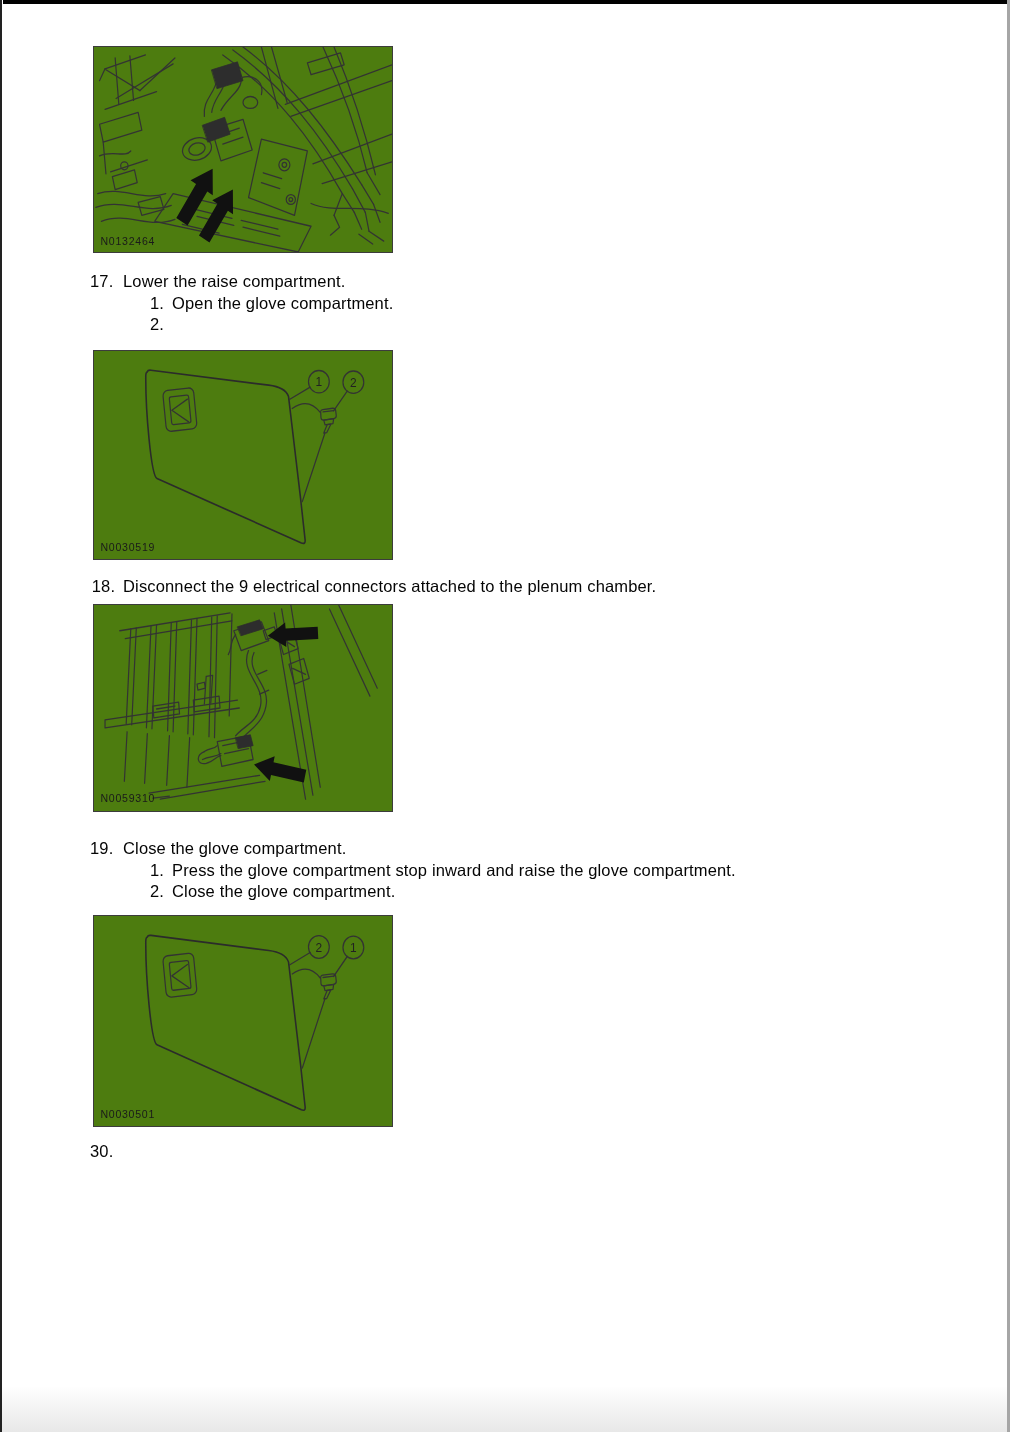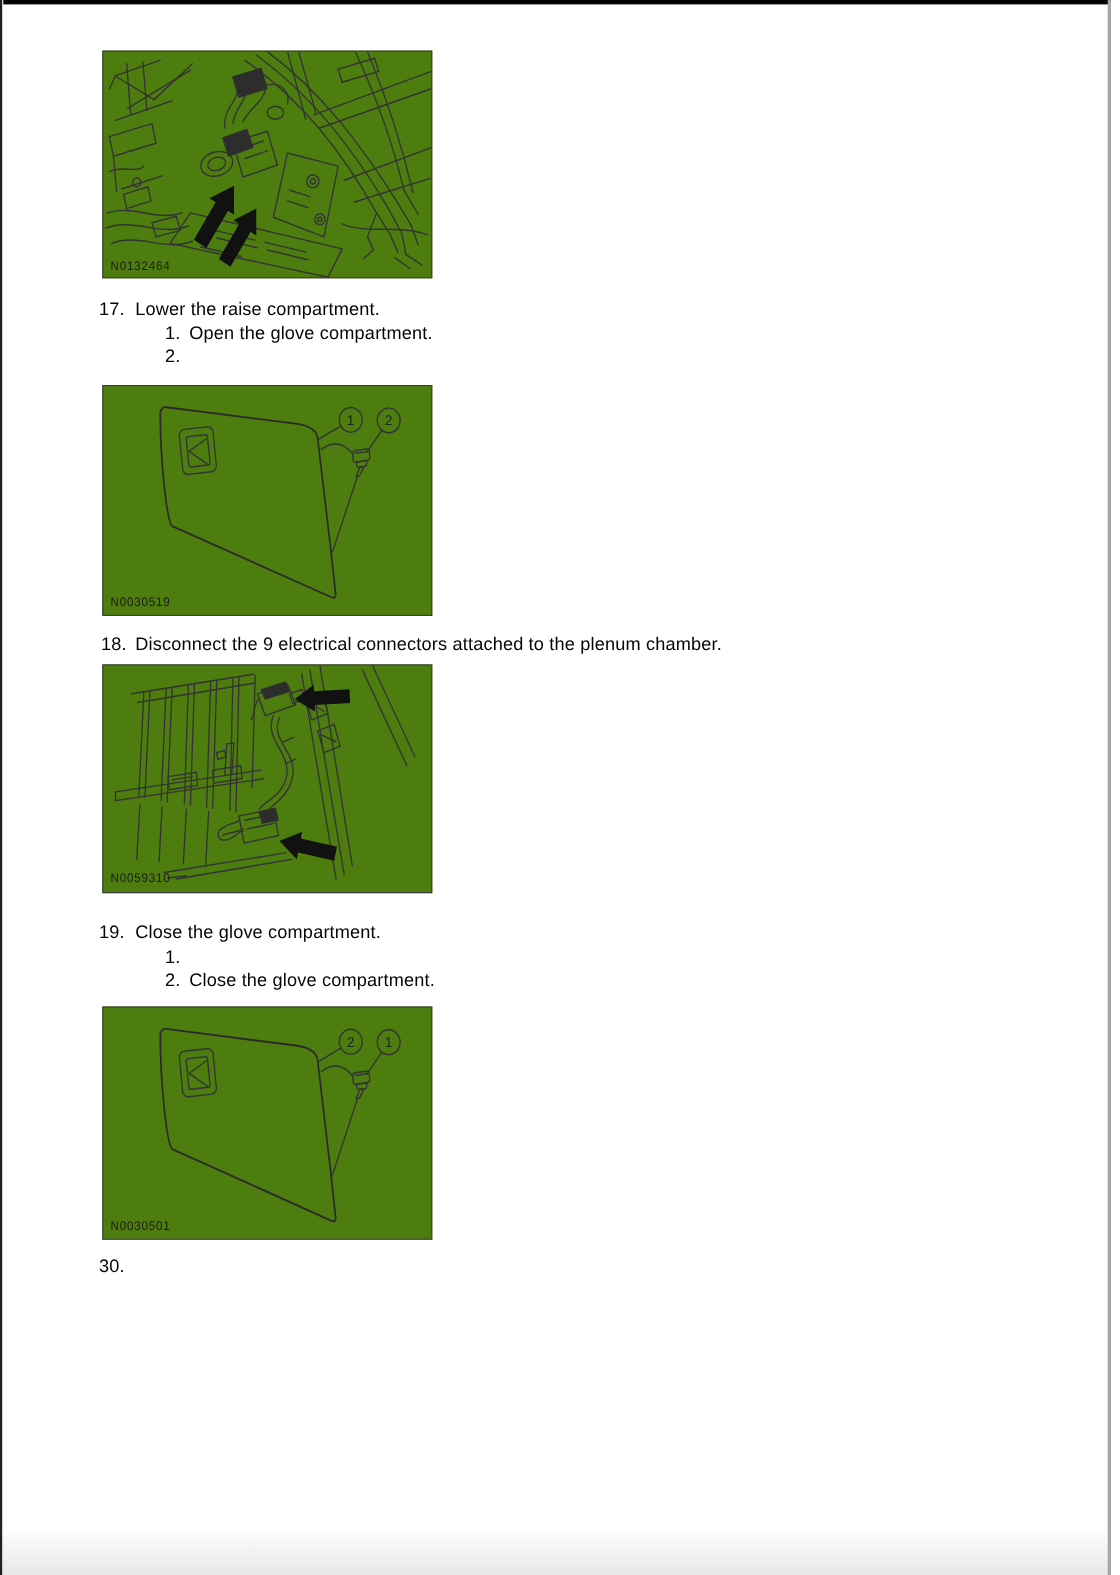--- a/index.html
+++ b/index.html
@@ -200,20 +200,21 @@
   </svg>
 </div>
 
 <div class="step s19">
   <div class="step-row">
     <span class="step-num">19.</span>
     <span class="step-text">Close the glove compartment.</span>
   </div>
   <div class="substep-row">
     <span class="substep-num">1.</span>
+    <span class="substep-text">Press the glove compartment stop inward and raise the glove compartment.</span>
   </div>
   <div class="substep-row">
     <span class="substep-num">2.</span>
     <span class="substep-text">Close the glove compartment.</span>
   </div>
 </div>
 
 <div class="figure fig4">
   <svg viewBox="0 0 324 210" preserveAspectRatio="none">
     <g class="lineart">

